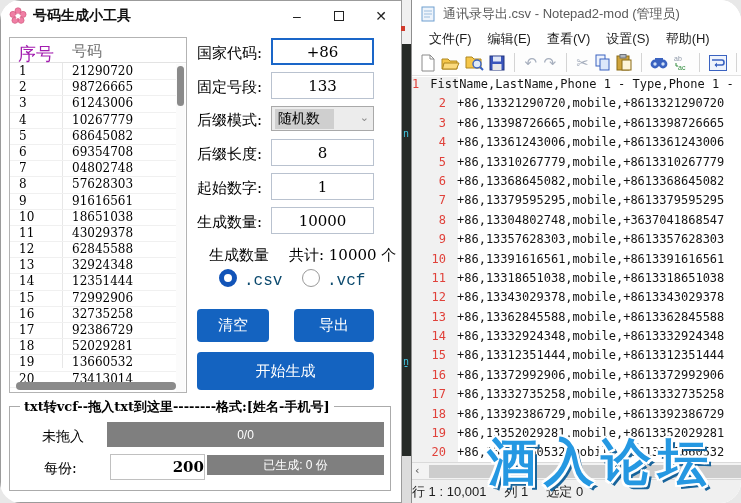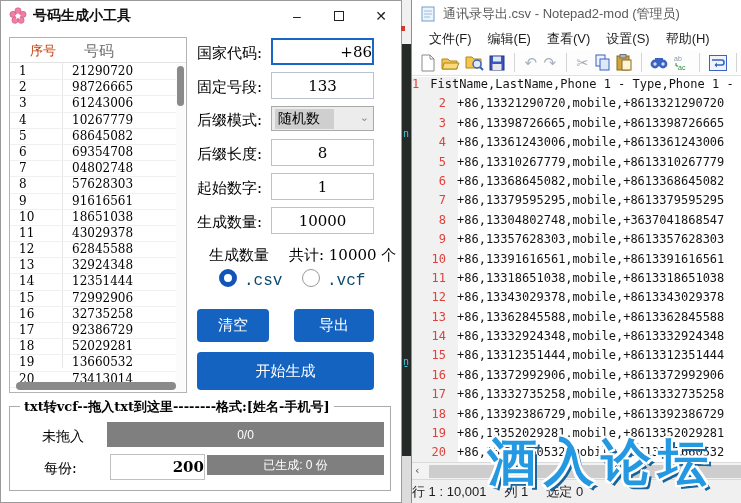--- a/index.html
+++ b/index.html
@@ -1,18 +1,18 @@
 <!DOCTYPE html>
 <html><head>
 <meta charset="utf-8">
 <style>
   * { margin:0; padding:0; box-sizing:border-box; }
   html,body { width:741px; height:503px; overflow:hidden; background:#e8e8e8;
               font-family:"Liberation Sans","DejaVu Sans",sans-serif; }
-  .stage { position:relative; width:741px; height:503px; background:#f0f0f0; overflow:hidden; }
+  .stage { position:relative; width:741px; height:503px; background:#f0f0f0; overflow:hidden;border-radius:21px; }
 
   
   .win-left { position:absolute; left:0; top:0; width:402px; height:503px;
               background:#fff; border:1px solid #9b9b9b;
               font-family:"DejaVu Serif","Liberation Serif",serif; }
   .lt-titlebar { position:absolute; left:0; top:0; width:100%; height:30px;
                  display:flex; align-items:center; background:#fff; }
   .lt-title { font-size:14px; color:#111; margin-left:6px; font-weight:bold; }
   .lt-flower { margin-left:8px; width:18px; height:18px; }
   .lt-controls { position:absolute; right:6px; top:0; height:30px; display:flex; align-items:center; gap:14px;
@@ -20,21 +20,21 @@
   .lt-ctl { width:28px; height:24px; display:flex; align-items:center; justify-content:center;
             font-size:14px; color:#222; cursor:default; }
   .lt-max-box { width:10px; height:10px; border:1.5px solid #222; display:inline-block; }
 
   
   .lv { position:absolute; left:8px; top:36px; width:178px; height:356px;
         border:1px solid #b3b3b3; background:#fff; overflow:hidden; }
   .lv-colsep { position:absolute; left:52px; top:0; width:1px; height:330px; background:#e7e7e7; }
   .lv-header { position:absolute; left:0; top:0; width:100%; height:25px; display:flex;
                border-bottom:1px solid #e3e3e3; background:#fff; }
-  .lv-h1 { width:52px; padding:4px 0 0 8px; font-size:13px; color:#c2410c;margin-left:12px; }
+  .lv-h1 { width:52px; padding:4px 0 0 8px; font-size:18px; color:#a21caf; }
   .lv-h2 { flex:1; padding:4px 0 0 10px; font-size:15px; color:#6d6d6d; }
   .lv-rows { position:absolute; left:0; top:26px; width:167px; }
   .lv-row { display:flex; height:16.2px; border-bottom:1px solid #f0f0f0; font-size:12px; color:#000; }
   .lv-c1 { width:52px; padding-left:9px; }
   .lv-c2 { flex:1; padding-left:10px; }
   .lv-vsb { position:absolute; right:1px; top:26px; width:9px; height:330px; background:#fbfbfb; }
   .lv-vthumb { position:absolute; left:1px; top:2px; width:7px; height:40px; background:#8a8a8a; border-radius:4px; }
   .lv-hthumb { position:absolute; left:6px; bottom:2px; width:160px; height:8px; background:#8a8a8a; border-radius:4px; }
 
   
@@ -228,21 +228,21 @@
             <span class="lv-c2">73413014</span>
           </div>
         </div>
       <div class="lv-vsb">
         <div class="lv-vthumb"></div>
       </div>
       <div class="lv-hthumb"></div>
     </div>
 
     <span class="frm-label" style="top:43px">国家代码:</span>
-    <input class="frm-input focused" style="top: 37px; text-align: right;" value="+86">
+    <input class="frm-input focused" style="top: 37px;" value="+86">
     <span class="frm-label" style="top:77px">固定号段:</span>
     <input class="frm-input" style="top: 71px;" value="133">
 
     <span class="frm-label" style="top:110px">后缀模式:</span>
     <div class="combo" style="top:105px">
       <span class="combo-sel">随机数</span>
       <span class="combo-arrow">⌄</span>
     </div>
 
     <span class="frm-label" style="top:144px">后缀长度:</span>

